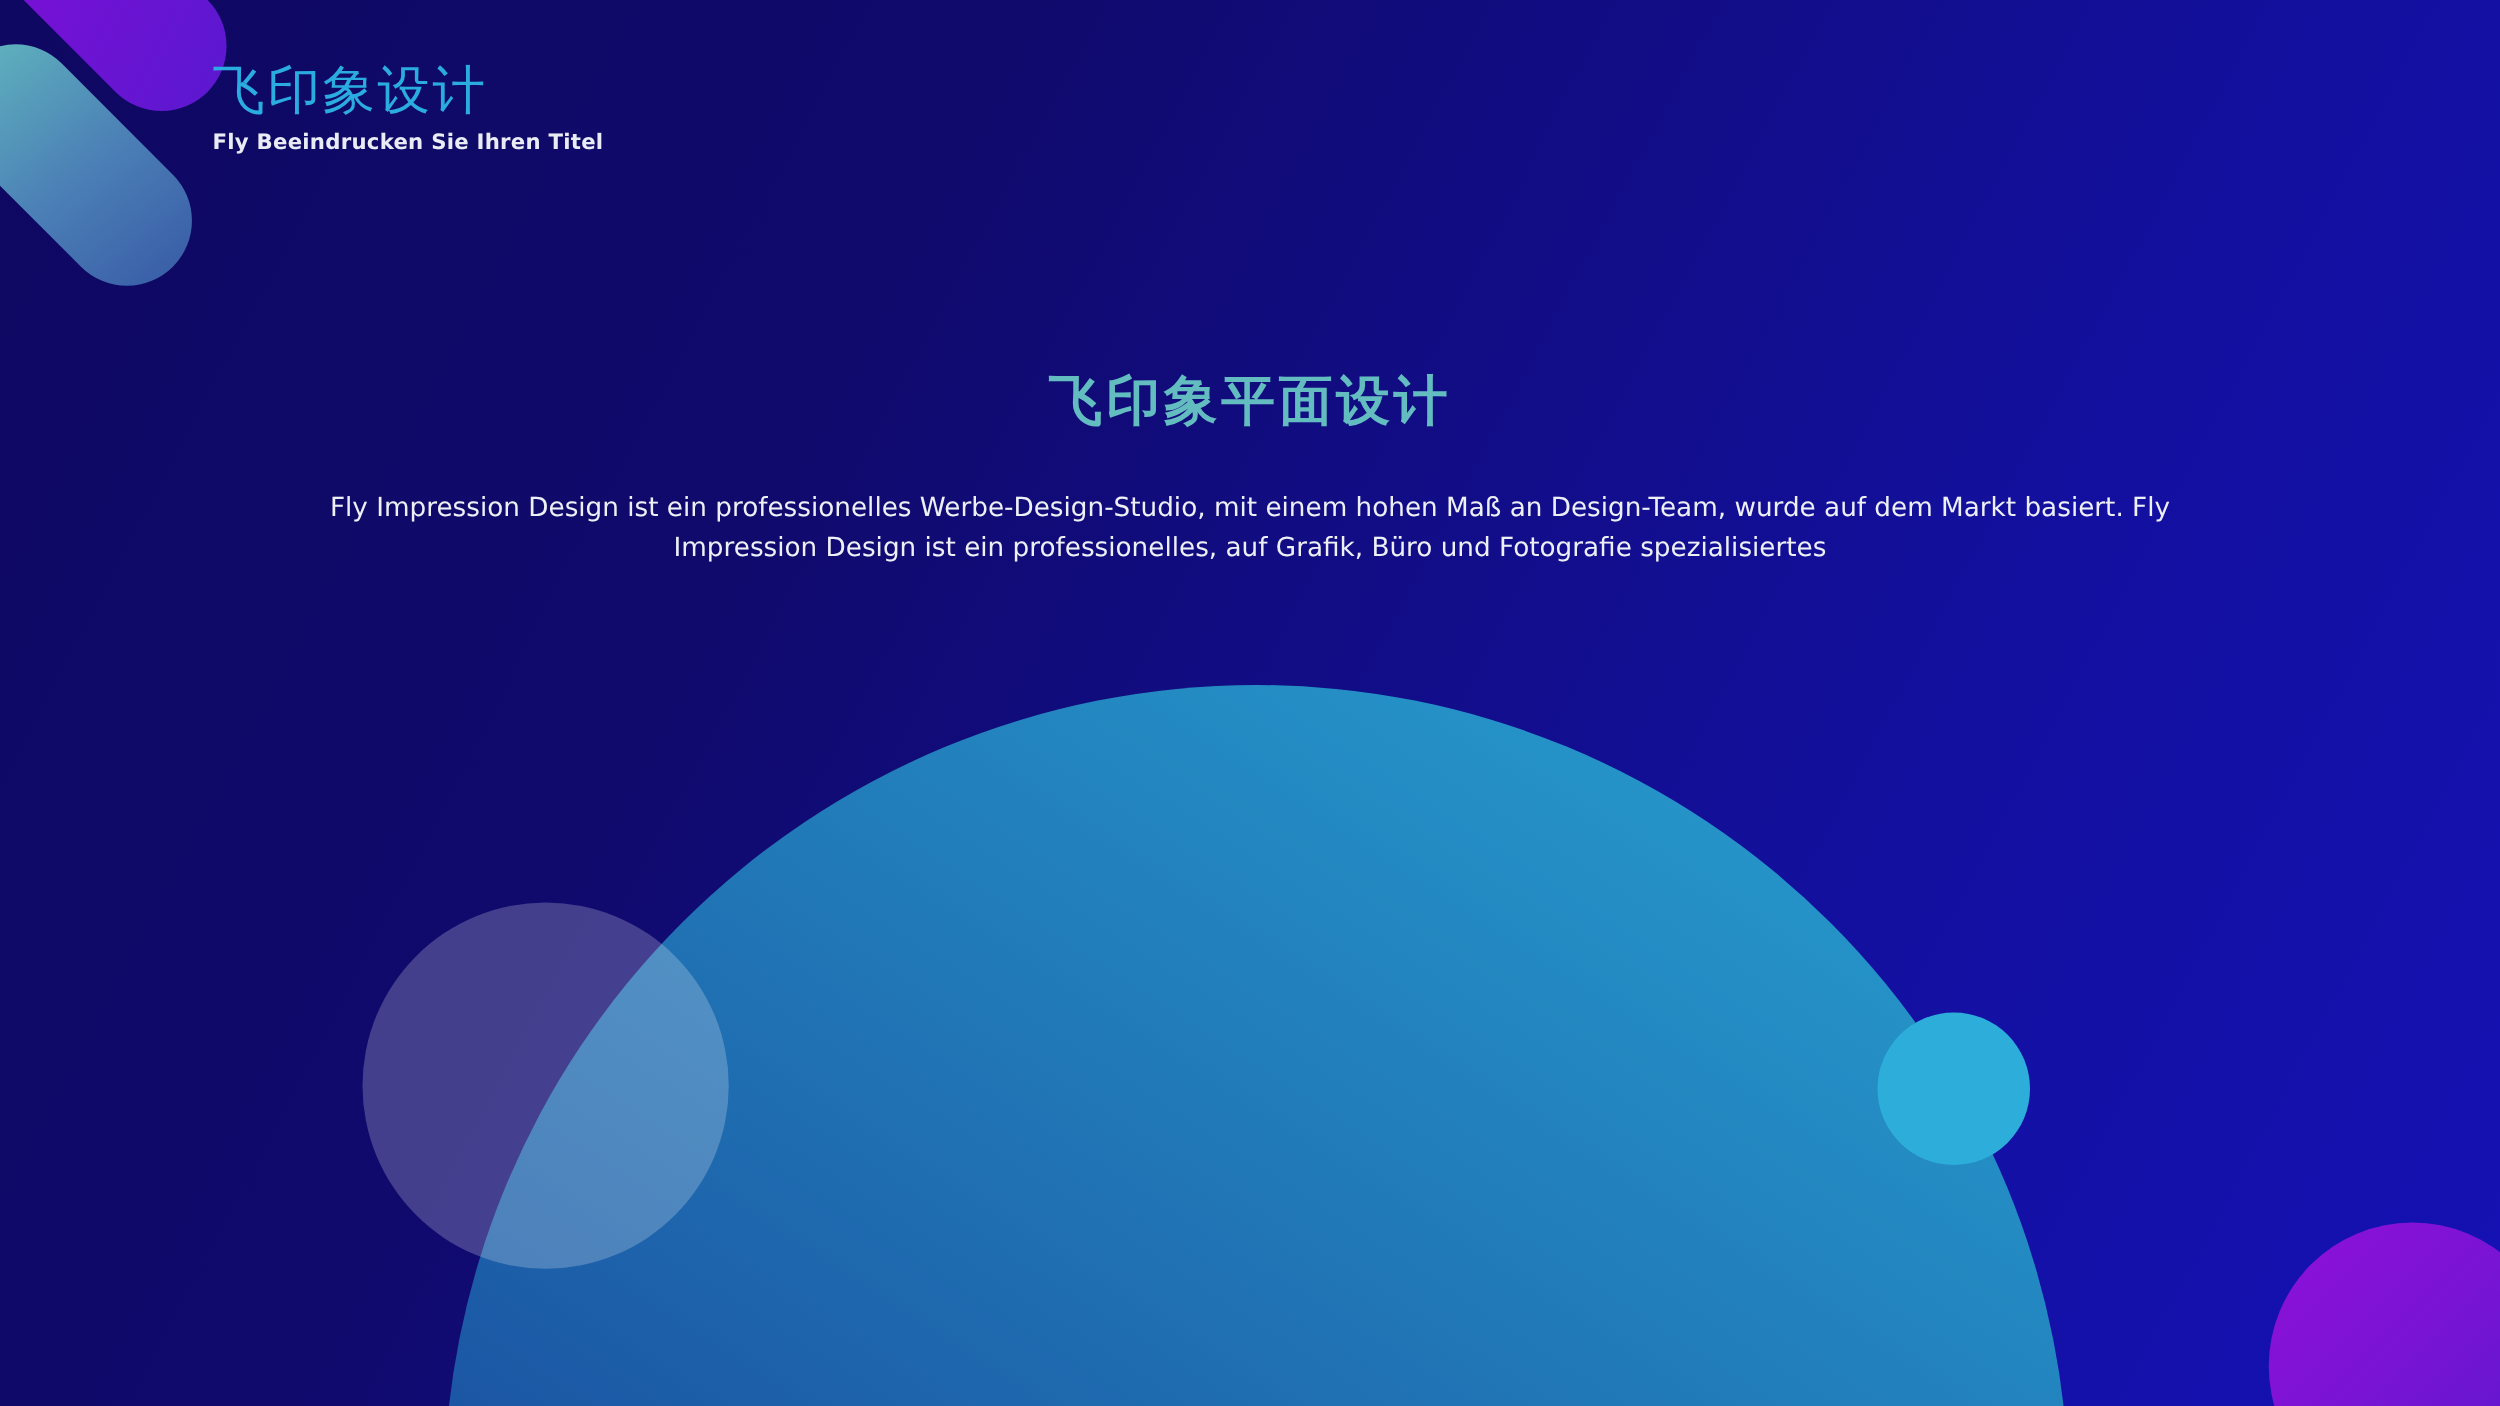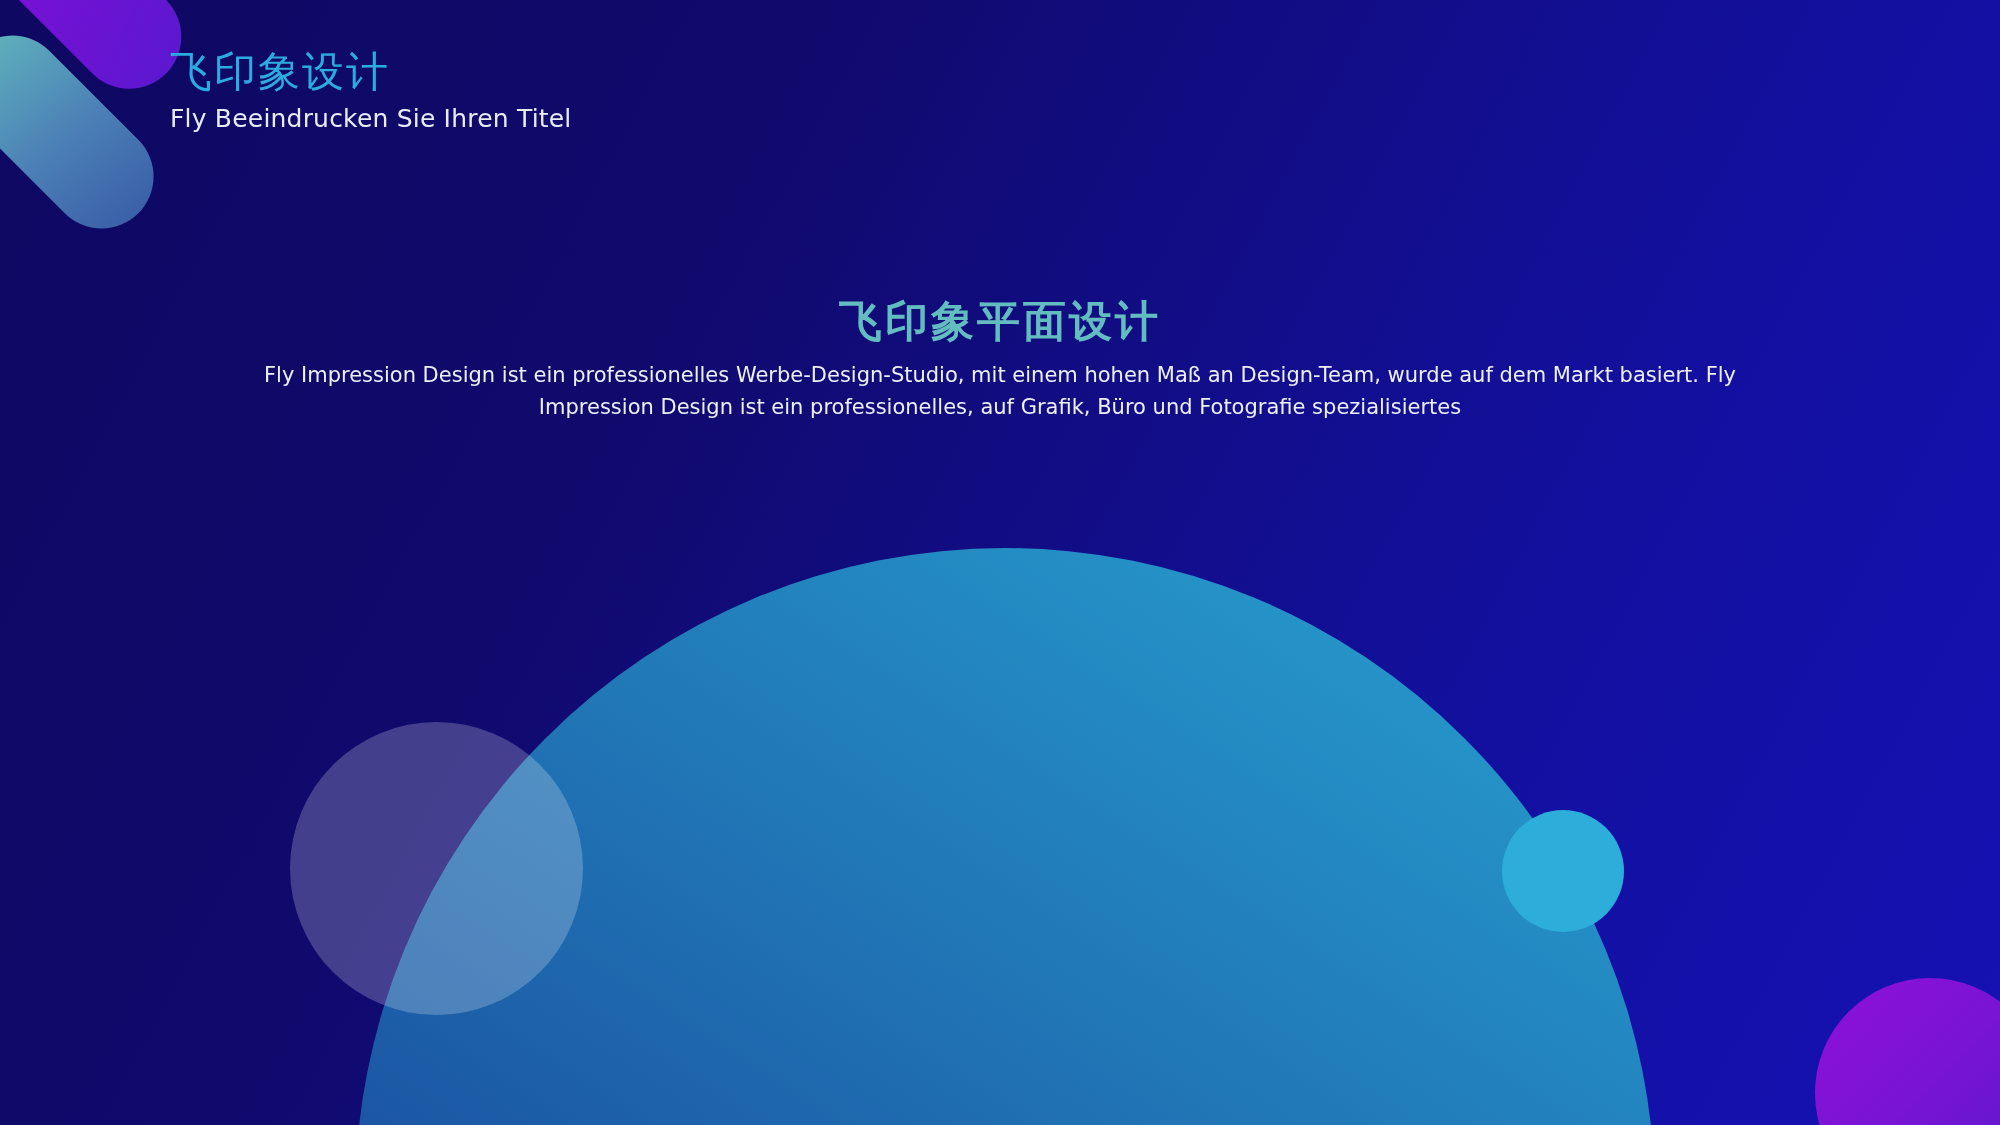--- a/index.html
+++ b/index.html
@@ -66,22 +66,22 @@
     z-index:20;
   }
   #logo-title {
     font-size:42px;
     font-weight:400;
     color:#2bace0;
     letter-spacing:2px;
     line-height:1.15;
   }
   #logo-subtitle {
-    font-size:25px;
-    font-weight:400;
+    font-size:17px;
+    font-weight:700;
     color:#e9ecf5;
     margin-top:8px;
     letter-spacing:0.2px;
   }
 
   
   #main {
     position:absolute;
     left:0; top:296px;
     width:2000px;
@@ -89,21 +89,21 @@
     z-index:20;
   }
   #main-heading {
     font-size:43px;
     font-weight:700;
     color:#63bcc0;
     letter-spacing:3px;
     line-height:1.2;
   }
   #main-paragraph {
-    margin:12px auto 0 auto;
+    margin:43px auto 0 auto;
     width:1560px;
     font-size:21px;
     line-height:1.52;
     color:#eef0f8;
     font-weight:400;
   }
 </style>
 </head>
 <body>
 

